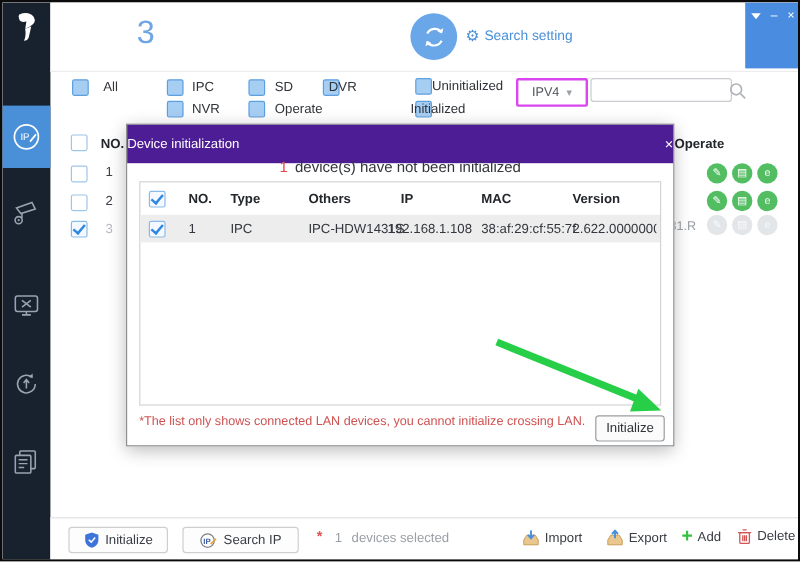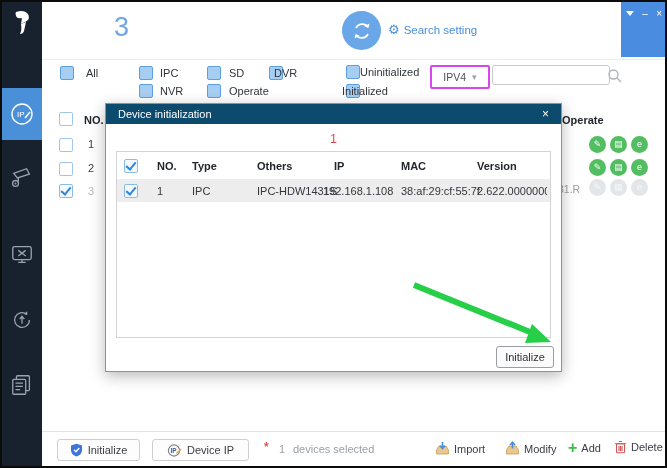--- a/index.html
+++ b/index.html
@@ -39,22 +39,22 @@
   
   .thead{position:absolute;font-size:11px;font-weight:700;color:#23262b;}
   .tnum{position:absolute;font-size:11px;color:#3c4048;}
   .op-circle{position:absolute;width:17px;height:17px;border-radius:50%;background:#53bd62;color:#fff;
     font-size:9px;display:flex;align-items:center;justify-content:center;cursor:pointer;line-height:1;}
   .op-circle.dis{background:#e3e6e9;color:#f6f8f9;cursor:default;}
   .frag{position:absolute;font-size:10.5px;color:#9aa0a6;}
   
   .modal{position:absolute;left:103px;top:101px;width:455px;height:267px;background:#fff;
     border:1px solid #8f9194;box-shadow:0 4px 14px rgba(0,0,0,.28);}
-  .mtitle{position:absolute;left:0;top:0;right:0;height:20px;background:#0c4a6e;color:#fff;
-    font-size:11px;display:flex;align-items:center;padding:0 12px;justify-content:space-between;}
+  .mtitle{position:absolute;left:0;top:0;right:0;height:32px;background:#4c1d95;color:#fff;
+    font-size:11px;display:flex;align-items:center;padding:0 0;justify-content:space-between;}
   .mclose{cursor:pointer;font-size:12px;}
   .mmsg{position:absolute;left:0;top:28px;width:100%;display:flex;justify-content:center;gap:6px;font-size:12.5px;color:#33363c;}
   .mmsg .red{color:#e04a4a;}
   .mtable{position:absolute;left:10px;top:47px;width:433px;height:185px;border:1px solid #d2d4d6;background:#fff;}
   .mth{position:absolute;top:8px;font-size:11px;font-weight:700;color:#23262b;}
   .mrow{position:absolute;left:0;top:27px;width:100%;height:23px;background:#ededed;}
   .mtd{position:absolute;top:6px;font-size:11px;color:#33363c;white-space:nowrap;}
   .warn{position:absolute;left:10px;top:241px;font-size:10.5px;color:#cf5252;}
   .initbtn{position:absolute;left:390px;top:242px;width:56px;height:20px;background:#fbfbfb;border:1px solid #9a9da1;
     border-radius:3px;font-size:11px;color:#2f3237;display:flex;align-items:center;justify-content:center;cursor:pointer;}
@@ -194,20 +194,21 @@
   <div class="op-circle dis" style="left:608px;top:177px">▤</div>
   <div class="op-circle dis" style="left:629px;top:177px">e</div>
 
   <div class="modal">
     <div class="mtitle">
       <span>Device initialization</span>
       <span class="mclose">×</span>
     </div>
     <div class="mmsg">
       <span class="red">1</span>
+      <span>device(s) have not been initialized</span>
     </div>
 
     <div class="mtable">
       <div class="cb checked" style="left:7px;top:7px"></div>
       <span class="mth" style="left:40px">NO.</span>
       <span class="mth" style="left:75px">Type</span>
       <span class="mth" style="left:140px">Others</span>
       <span class="mth" style="left:217px">IP</span>
       <span class="mth" style="left:284px">MAC</span>
       <span class="mth" style="left:360px">Version</span>
@@ -216,20 +217,21 @@
         <div class="cb checked" style="left:7px;top:5px"></div>
         <span class="mtd" style="left:40px">1</span>
         <span class="mtd" style="left:75px">IPC</span>
         <span class="mtd" style="left:140px">IPC-HDW1431S</span>
         <span class="mtd" style="left:206px">192.168.1.108</span>
         <span class="mtd" style="left:284px">38:af:29:cf:55:7f</span>
         <span class="mtd" style="left:360px;max-width:70px;overflow:hidden">2.622.0000000.3...</span>
       </div>
     </div>
 
+    <span class="warn">*The list only shows connected LAN devices, you cannot initialize crossing LAN.</span>
     <div class="initbtn">
       <span>Initialize</span>
     </div>
   </div>
 
   <svg class="overlay">
     <path d="M412 283 L528 330" stroke="#27ce47" stroke-width="6" fill="none"></path>
     <polygon points="549,340 523,341 530,322" fill="#27ce47"></polygon>
   </svg>
 
@@ -242,41 +244,41 @@
     </svg>
     <span>Initialize</span>
   </div>
 
   <div class="fbtn" style="left:150px;top:437px;width:97px">
     <svg width="15" height="15" viewBox="0 0 15 15">
       <circle cx="7" cy="7.5" r="5.6" fill="none" stroke="#7a828c" stroke-width="1.1"></circle>
       <text x="3.4" y="10" font-size="6.5" fill="#3d5a9e" font-weight="bold">IP</text>
       <path d="M9 10 L13.5 5.5 L14.5 6.5 L10 11 Z" fill="#e8a33d"></path>
     </svg>
-    <span>Device IP</span>
+    <span>Search IP</span>
   </div>
 
   <span class="star">*</span>
   <span class="selcount">1</span>
   <span class="seltext">devices selected</span>
 
   <div class="ftool" style="left:433px;top:439px">
     <svg width="15" height="15" viewBox="0 0 15 15">
       <path d="M1.5 9 L4 5 H11 L13.5 9 V13 H1.5 Z" fill="#e9c78f" stroke="#c79a55" stroke-width="0.8"></path>
       <path d="M7.5 1 L7.5 7 M5 4.8 L7.5 7.6 L10 4.8" fill="none" stroke="#4a90d9" stroke-width="1.6"></path>
     </svg>
     <span>Import</span>
   </div>
 
   <div class="ftool" style="left:503px;top:439px">
     <svg width="15" height="15" viewBox="0 0 15 15">
       <path d="M1.5 9 L4 5 H11 L13.5 9 V13 H1.5 Z" fill="#e9c78f" stroke="#c79a55" stroke-width="0.8"></path>
       <path d="M7.5 7.6 L7.5 1.6 M5 4 L7.5 1.2 L10 4" fill="none" stroke="#4a90d9" stroke-width="1.6"></path>
     </svg>
-    <span>Modify</span>
+    <span>Export</span>
   </div>
 
   <div class="ftool" style="left:566px;top:438px">
     <span class="plus">+</span>
     <span>Add</span>
   </div>
 
   <div class="ftool" style="left:612px;top:438px">
     <svg width="13" height="14" viewBox="0 0 13 14">
       <rect x="2.5" y="3.8" width="8" height="9" rx="1" fill="none" stroke="#d05555" stroke-width="1.1"></rect>

